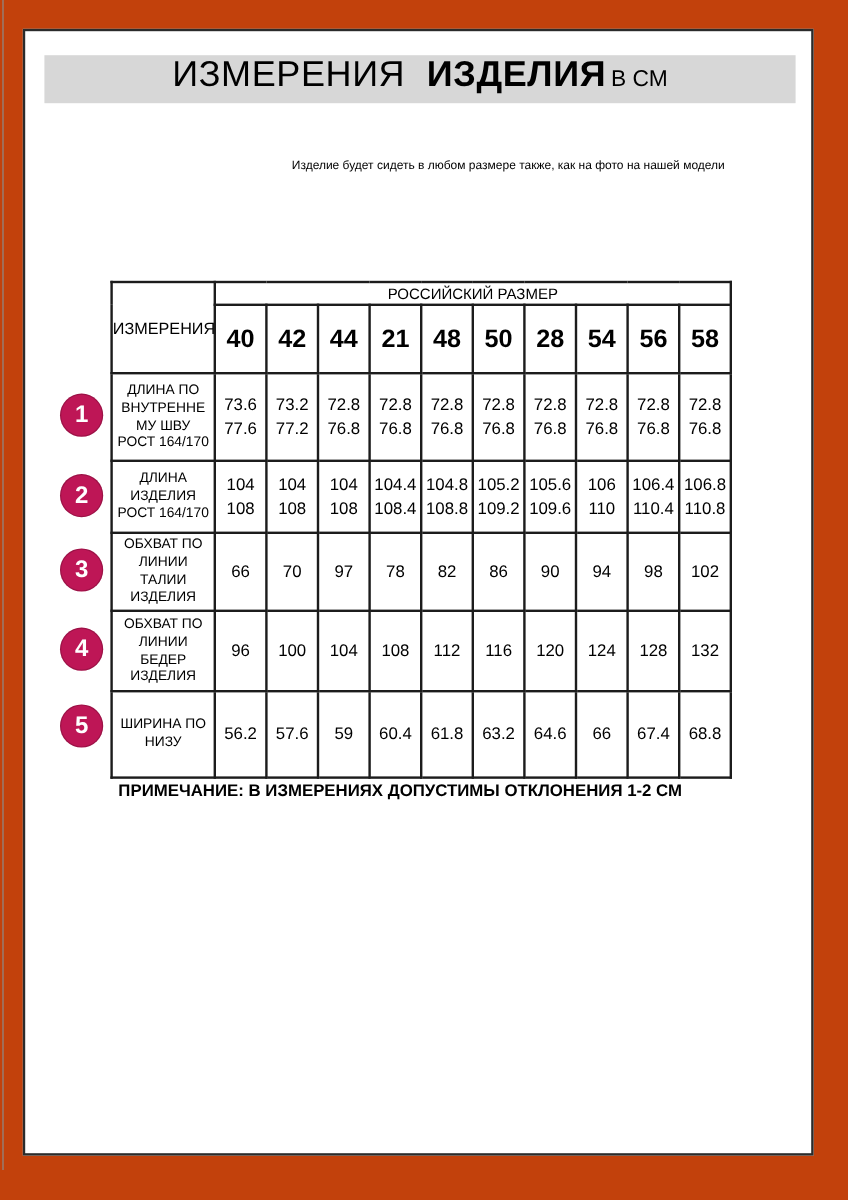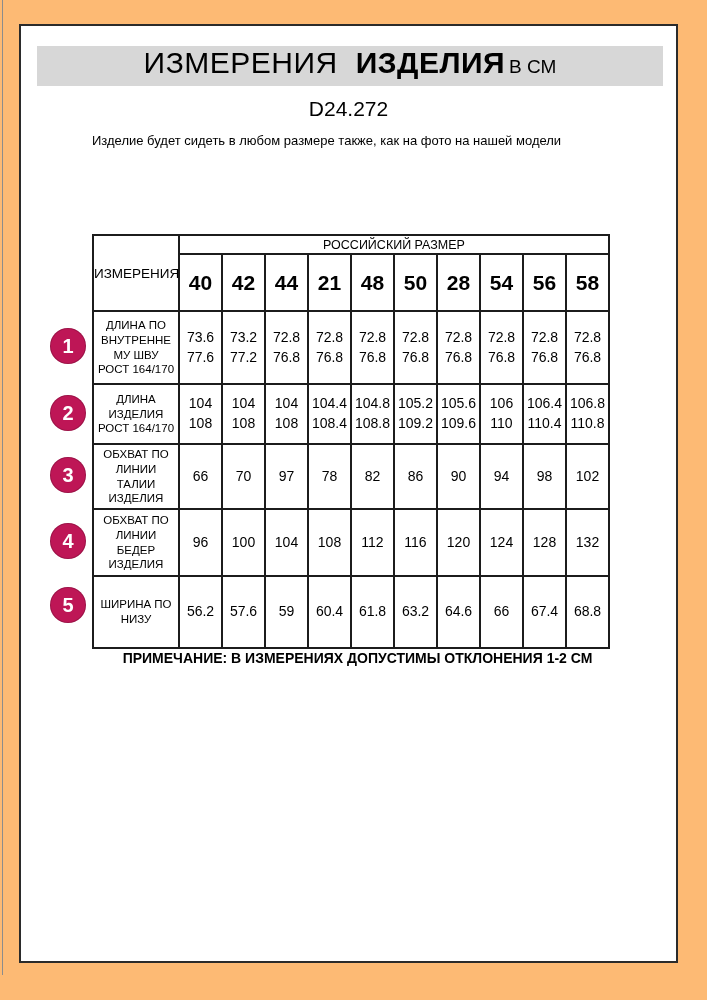--- a/index.html
+++ b/index.html
@@ -1,35 +1,35 @@
 <!DOCTYPE html>
 <html><head>
 <meta charset="utf-8">
 <style>
   * { margin:0; padding:0; box-sizing:border-box; }
   html,body { background:#ffffff; }
   body { font-family:"Liberation Sans", sans-serif; color:#000; }
-  .page { position:relative; width:707px; height:1000px; background:#fdba74; overflow:hidden; }
+  .page { position:relative; width:707px; height:1000px; background:#c2410c; overflow:hidden; }
 
   .edge-line { position:absolute; left:2px; top:0; width:1px; height:975px; background:#8c8c8c; }
 
   .frame { position:absolute; left:19px; top:24px; width:659px; height:939px;
            border:2px solid #2b2b2b; background:#fff; }
 
   .banner { position:absolute; left:37px; top:46px; width:626px; height:40px;
             display:flex; align-items:baseline; justify-content:center; }
   .banner .t1 { font-size:30px; font-weight:400; letter-spacing:0.5px; }
   .banner .t2 { font-size:30px; font-weight:700; letter-spacing:0.5px; margin-left:18px; }
   .banner .t3 { font-size:19px; font-weight:400; margin-left:4px; }
 
   .code { position:absolute; left:19px; top:97px; width:659px; text-align:center;
           font-size:21px; font-weight:400; }
 
-  .desc { position:absolute; left:92px; top:132px; width:500px; text-align:left;
-          font-size:13px; line-height:1.35; }
+  .desc { position:absolute; left:104px; top:132px; width:500px; text-align:right;
+          font-size:10px; line-height:1.35; }
 
   .size-table { position:absolute; left:92px; top:234px; border-collapse:collapse;
                 table-layout:fixed; width:516px; }
   .size-table td { border:2px solid #1c1c1c; text-align:center; vertical-align:middle;
                    padding:0; background:#fff; }
   .th-measure { font-size:13.5px; }
   .th-rus  { font-size:12.5px; height:19px; }
   .th-size { font-size:21px; font-weight:700; height:57px; }
   .td-label { font-size:11.5px; line-height:1.3; white-space:pre-line; }
   .td-value { font-size:14px; line-height:1.4; white-space:pre-line; }
@@ -37,39 +37,38 @@
   .row-2 td { height:60px; }
   .row-3 td { height:65px; }
   .row-4 td { height:67px; }
   .row-5 td { height:72px; }
 
   .badge { position:absolute; left:50px; width:36px; height:36px; border-radius:50%;
            color:#fff; font-size:20px; font-weight:700; display:flex;
            align-items:center; justify-content:center;
            box-shadow: inset 0 0 0 1px rgba(0,0,0,0.18); }
 
-  .note { position:absolute; left:28px; top:650px; width:659px; text-align:center;
+  .note { position:absolute; left:4px; top:650px; width:659px; text-align:center;
           font-size:14px; font-weight:700; }
 </style>
 </head>
 <body>
 
 <div class="page">
 
   <div class="edge-line"></div>
 
   <div class="frame"></div>
 
   <div class="banner" style="background: rgb(215, 215, 215);">
     <span class="t1">ИЗМЕРЕНИЯ</span>
     <span class="t2">ИЗДЕЛИЯ</span>
     <span class="t3">В СМ</span>
   </div>
 
-  <div class="code">D24.272</div>
 
   <div class="desc">Изделие будет сидеть в любом размере также, как на фото на нашей модели</div>
 
   <table class="size-table">
     <colgroup>
       <col style="width:86px">
       <col style="width:43px">
         <col style="width:43px">
         <col style="width:43px">
         <col style="width:43px">

